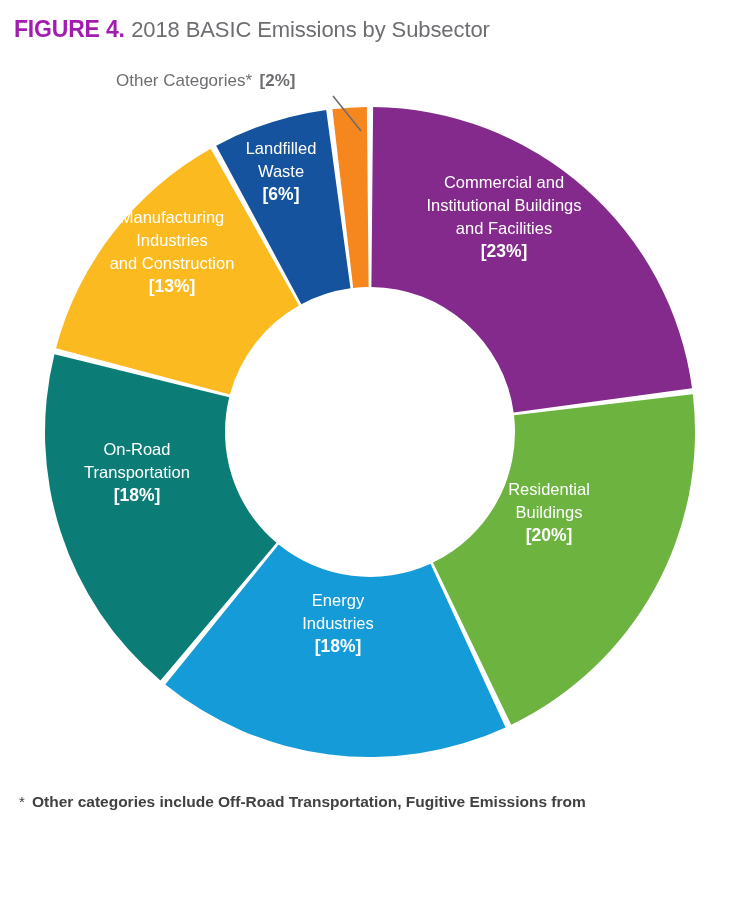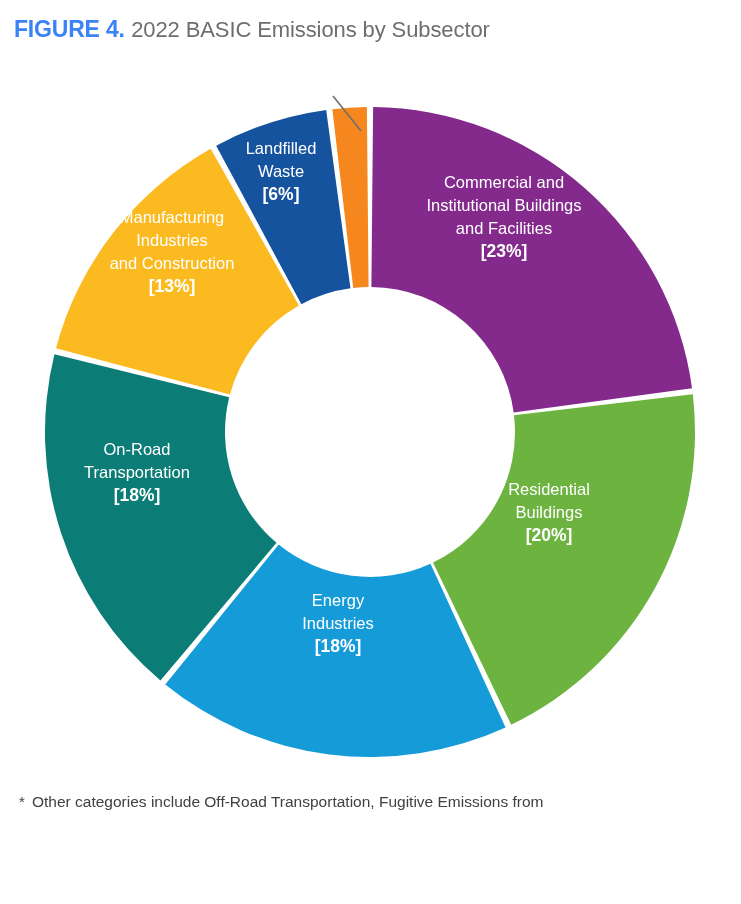--- a/index.html
+++ b/index.html
@@ -28,21 +28,21 @@
     position: absolute;
     left: 14px;
     top: 18px;
     white-space: nowrap;
     line-height: 1;
   }
   .title-figure {
     font-size: 23px;
     font-weight: bold;
     letter-spacing: -0.2px;
-    color: #3b82f6;
+    color: #a21caf;
   }
   .title-rest {
     font-size: 22px;
     font-weight: normal;
     color: #6d6e71;
     letter-spacing: -0.1px;
     margin-left: 2px;
   }
 
   
@@ -101,32 +101,37 @@
   .footnote-star {
     position: absolute;
     left: -13px;
     top: 1px;
     font-size: 15px;
     color: #414042;
   }
   .footnote-text {
     display: block;
     position: relative;
+    font-weight: bold;
   }
 </style>
 </head>
 <body>
 
 <div id="figure-root">
 
   <div class="title-block">
     <span class="title-figure">FIGURE 4.</span>
-    <span class="title-rest">2022 BASIC Emissions by Subsector</span>
+    <span class="title-rest">2018 BASIC Emissions by Subsector</span>
   </div>
 
+  <div class="callout">
+    <span class="callout-name">Other Categories*</span>
+    <span class="callout-value">[2%]</span>
+  </div>
 
   <svg id="donut-svg" viewBox="0 0 741 790">
     <g id="slices-group">
         <path d="M 373.12 107.01 A 325 325 0 0 1 692.03 388.17 L 513.68 412.45 A 145 145 0 0 0 371.39 287.01 Z" fill="#832a8c"></path>
         <path d="M 692.81 394.36 A 325 325 0 0 1 511.19 724.73 L 432.99 562.60 A 145 145 0 0 0 514.02 415.21 Z" fill="#6cb33f"></path>
         <path d="M 505.55 727.38 A 325 325 0 0 1 165.25 684.39 L 278.65 544.61 A 145 145 0 0 0 430.48 563.79 Z" fill="#159bd7"></path>
         <path d="M 160.44 680.42 A 325 325 0 0 1 54.45 354.20 L 229.22 397.29 A 145 145 0 0 0 276.51 542.83 Z" fill="#0c7c76"></path>
         <path d="M 56.00 348.16 A 325 325 0 0 1 210.70 148.72 L 298.93 305.61 A 145 145 0 0 0 229.91 394.59 Z" fill="#fbba1f"></path>
         <path d="M 216.17 145.71 A 325 325 0 0 1 326.17 109.97 L 350.45 288.32 A 145 145 0 0 0 301.37 304.27 Z" fill="#15539e"></path>
         <path d="M 332.36 109.19 A 325 325 0 0 1 366.88 107.01 L 368.61 287.01 A 145 145 0 0 0 353.21 287.98 Z" fill="#f6871f"></path>

